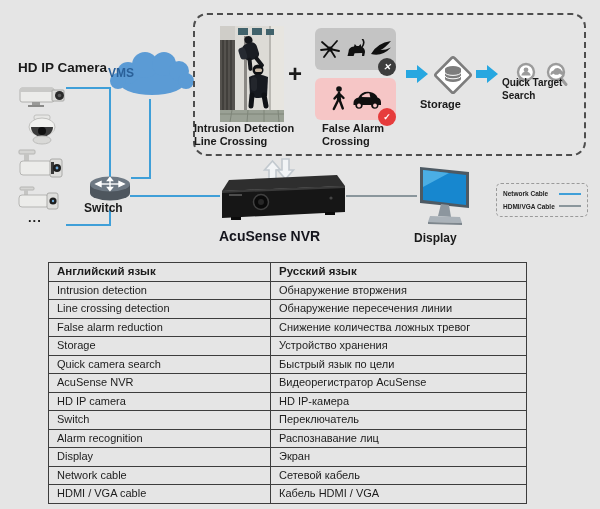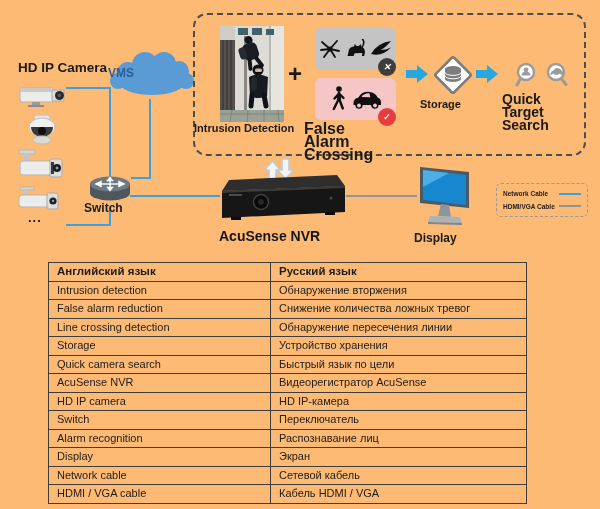--- a/index.html
+++ b/index.html
@@ -1,16 +1,16 @@
 <!DOCTYPE html>
 <html><head>
 <meta charset="utf-8">
 <style>
   html,body{margin:0;padding:0;background:#fff;}
-  .canvas{position:relative;width:600px;height:509px;background:#fdba74;
+  .canvas{position:relative;width:600px;height:509px;background:#e5e5e5;
     font-family:"Liberation Sans",sans-serif;color:#111;overflow:hidden;}
   .abs{position:absolute;}
   .lbl{font-weight:bold;color:#1a1a1a;}
   .center{text-align:left;}
   
   .wire{position:absolute;background:#3f9fd8;}
   .wire.gray{background:#8a969c;}
   
   .proc-box{position:absolute;left:193px;top:13px;width:393px;height:143px;
     border:2px dashed #4d4d4d;border-radius:14px;box-sizing:border-box;}
@@ -166,20 +166,21 @@
         <line x1="0" y1="88" x2="64" y2="88"></line>
           <line x1="12" y1="84" x2="10" y2="96"></line>
         <line x1="28" y1="84" x2="27" y2="96"></line>
           <line x1="44" y1="84" x2="44" y2="96"></line>
           <line x1="58" y1="84" x2="59" y2="96"></line>
       </g>
     </svg>
   </div>
   <div class="abs lbl center" style="left:194px;top:122px;width:116px;font-size:11px;line-height:13px;">
     <div>Intrusion Detection</div>
+    <div>Line Crossing</div>
   </div>
 
   <div class="abs lbl center" style="left:288px;top:60px;width:24px;font-size:24px;">+</div>
 
   <div class="panel gray" style="left:315px;top:28px;">
     <svg width="20" height="20" viewBox="0 0 20 20">
       <g stroke="#101010" stroke-width="1.8" stroke-linecap="round">
         <line x1="10" y1="10" x2="2" y2="3"></line>
           <line x1="10" y1="10" x2="17" y2="2"></line>
         <line x1="10" y1="10" x2="1" y2="11"></line>
@@ -206,21 +207,21 @@
     </svg>
     <svg width="30" height="22" viewBox="0 0 30 22">
       <path d="M1.5 15 q0 -4.5 5 -5.5 q3 -6.5 11.5 -5.5 q6 1 7.5 5.5 q3.5 1 3.5 5 v2.5 h-2.5 a3.7 3.7 0 0 1 -7.4 0 h-8.4 a3.7 3.7 0 0 1 -7.4 0 h-1.8 z" fill="#101010"></path>
       <path d="M9.5 9 q2.8 -4 8 -3.6 l0.8 3.8 z" fill="#f6c6c6"></path>
       <circle cx="7" cy="17.5" r="1.9" fill="#f6c6c6"></circle>
       <circle cx="23" cy="17.5" r="1.9" fill="#f6c6c6"></circle>
     </svg>
   </div>
   <div class="badge allow" style="left:378px;top:108px;">✓</div>
 
-  <div class="abs lbl center" style="left:304px;top:122px;width:88px;font-size:16px;line-height:13px;">
+  <div class="abs lbl center" style="left:322px;top:122px;width:88px;font-size:11px;line-height:13px;">
     <div>False Alarm</div>
     <div>Crossing</div>
   </div>
 
   <div class="abs" style="left:406px;top:64px;">
     <svg width="22" height="20" viewBox="0 0 22 20">
         <path d="M0 6 h11 V1 l11 9 -11 9 v-5 H0 z" fill="#27a7e0"></path>
       </svg>
   </div>
 
@@ -254,21 +255,21 @@
       <path d="M7.4 14.6 a4.6 4 0 0 1 9.2 0 z" fill="#9b9b9b"></path>
     </svg>
     <svg width="27" height="27" viewBox="0 0 27 27">
       <circle cx="13" cy="11" r="8" fill="#ffffff" stroke="#9b9b9b" stroke-width="2.4"></circle>
       <line x1="19" y1="18.5" x2="23" y2="23.5" stroke="#9b9b9b" stroke-width="3" stroke-linecap="round"></line>
       <path d="M7.5 12.5 q0.5 -2.5 3 -3 q1.5 -2.8 5 -2.3 q2.5 0.5 3.2 2.5 q1.8 0.6 1.8 2.8 v1.2 h-13 z" fill="#9b9b9b"></path>
       <circle cx="10.4" cy="14" r="1.2" fill="#ffffff"></circle>
       <circle cx="16.6" cy="14" r="1.2" fill="#ffffff"></circle>
     </svg>
   </div>
-  <div class="abs lbl center" style="left:502px;top:93px;width:82px;font-size:14px;line-height:13px;">
+  <div class="abs lbl center" style="left:502px;top:76px;width:82px;font-size:10px;line-height:13px;">
     <div>Quick Target</div>
     <div>Search</div>
   </div>
 
   <div class="abs" style="left:262px;top:156px;">
     <svg width="34" height="28" viewBox="0 0 34 28">
       <g fill="#f2f4f6" stroke="#c2c9cf" stroke-width="1.6">
         <path d="M7 25 v-11 H2.5 l8 -9 8 9 H14 v11 z"></path>
         <path d="M20 3 v11 h-4.5 l8 9 8 -9 H27 V3 z"></path>
       </g>
@@ -323,28 +324,28 @@
         <th>Английский язык</th>
         <th>Русский язык</th>
       </tr>
     </thead>
     <tbody>
         <tr>
           <td>Intrusion detection</td>
           <td>Обнаружение вторжения</td>
         </tr>
         <tr>
+          <td>Line crossing detection</td>
+          <td>Обнаружение пересечения линии</td>
+        </tr>
+        <tr>
           <td>False alarm reduction</td>
           <td>Снижение количества ложных тревог</td>
         </tr>
         <tr>
-          <td>Line crossing detection</td>
-          <td>Обнаружение пересечения линии</td>
-        </tr>
-        <tr>
           <td>Storage</td>
           <td>Устройство хранения</td>
         </tr>
         <tr>
           <td>Quick camera search</td>
           <td>Быстрый язык по цели</td>
         </tr>
         <tr>
           <td>AcuSense NVR</td>
           <td>Видеорегистратор AcuSense</td>

